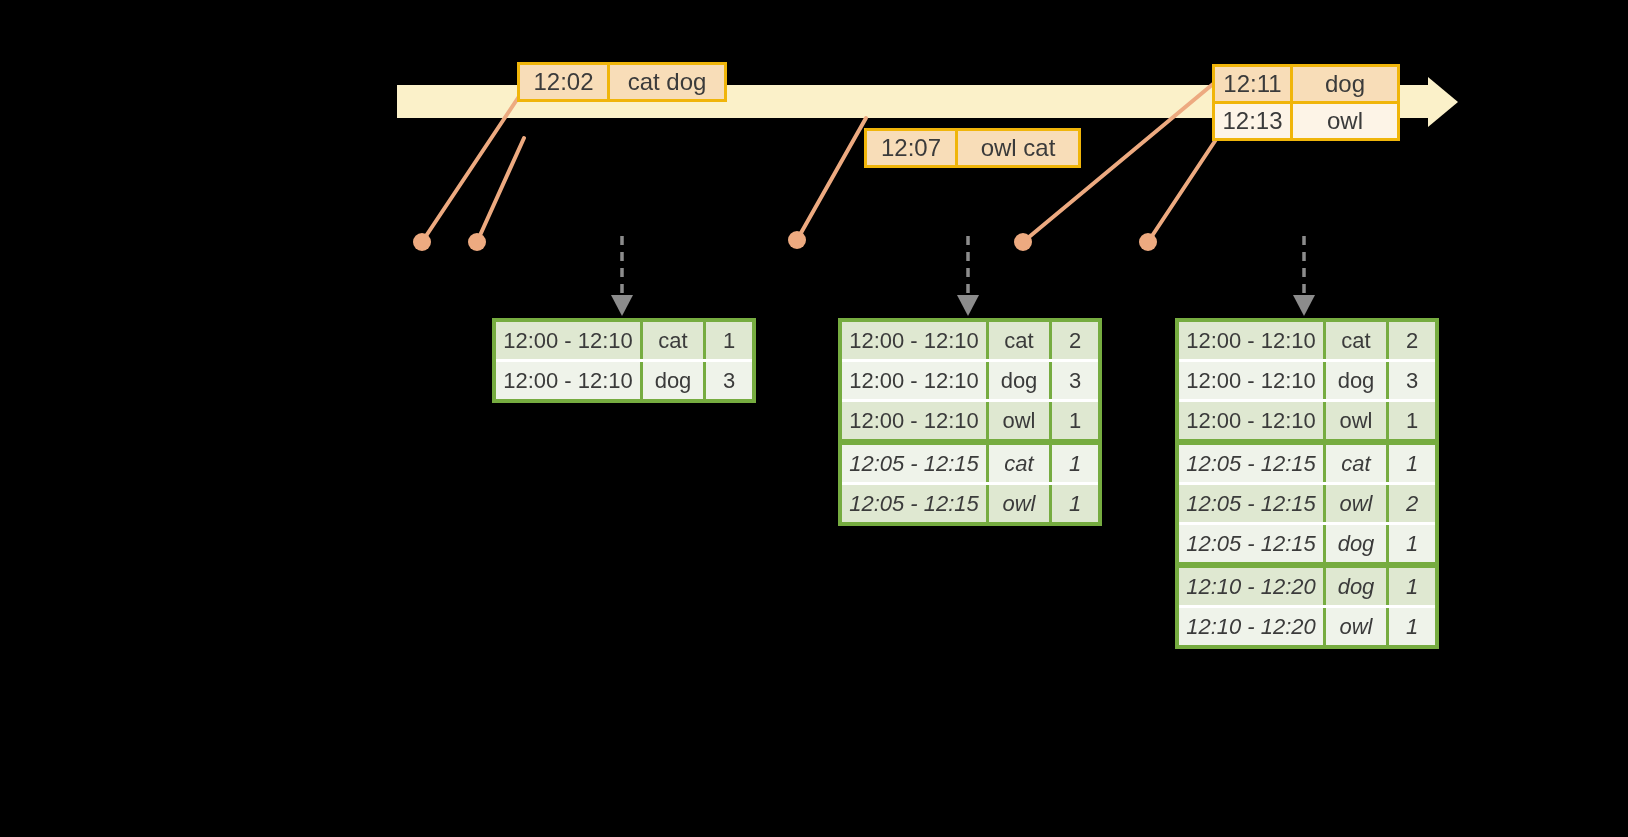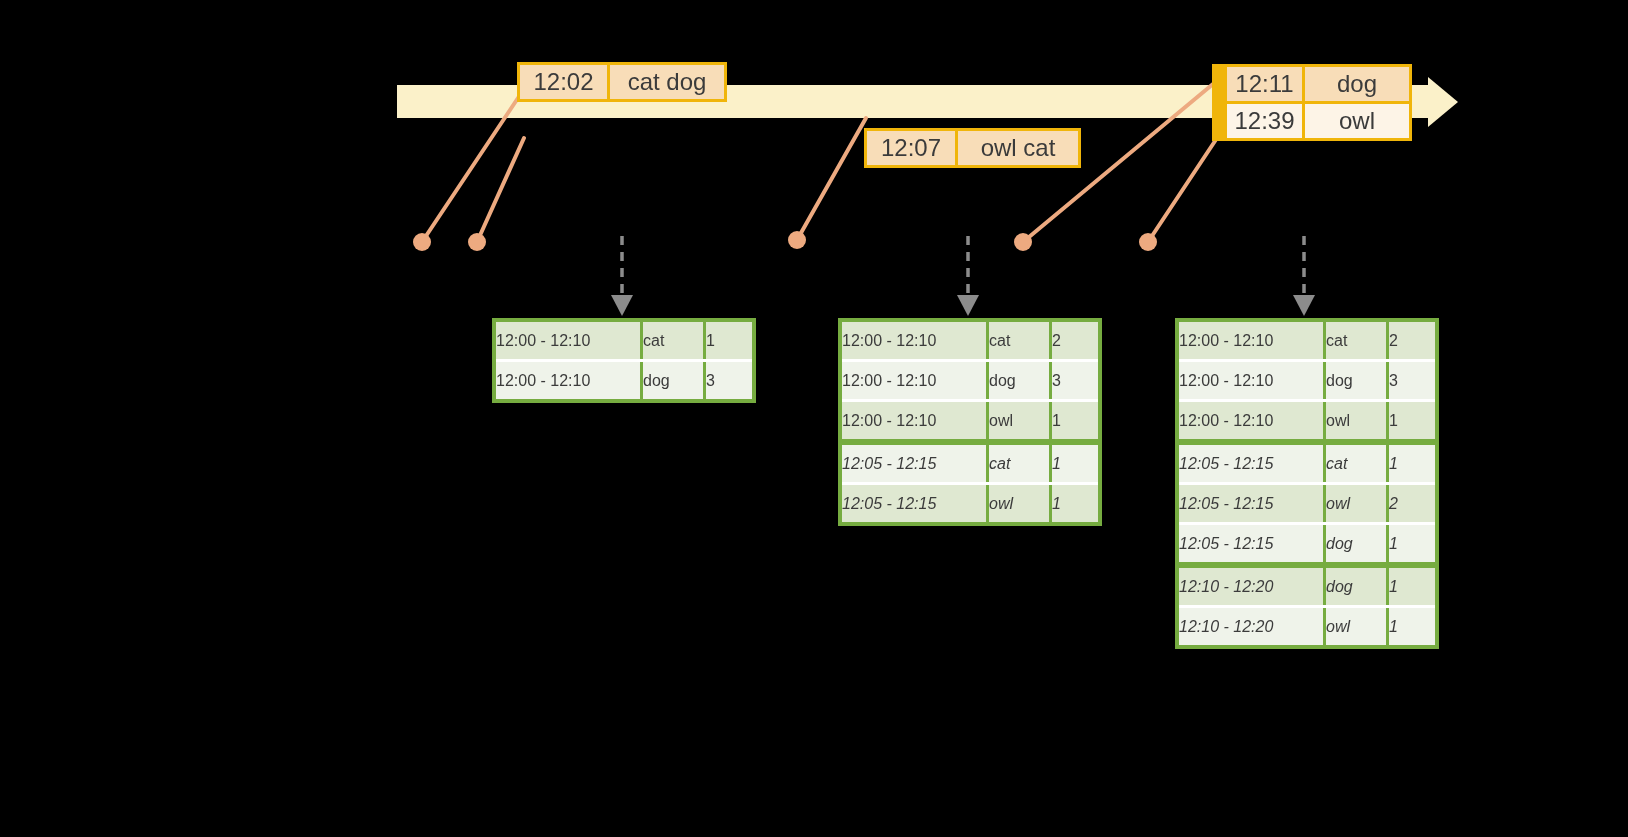--- a/index.html
+++ b/index.html
@@ -37,38 +37,38 @@
   }
   .erow.dark  .ecell { background: var(--event-row-odd); }
   .erow.light .ecell { background: var(--event-row-even); }
   .ebox[data-event-box="0"] { left: 517px; top: 62px; }
   .ebox[data-event-box="1"] { left: 864px; top: 84px; margin-top: 44px; }
   .ebox[data-event-box="2"] { left: 1212px; top: 64px; }
   .ebox[data-event-box="0"] .time  { width: 87px; }
   .ebox[data-event-box="0"] .words { width: 114px; }
   .ebox[data-event-box="1"] .time  { width: 88px; }
   .ebox[data-event-box="1"] .words { width: 120px; }
-  .ebox[data-event-box="2"] .time  { width: 75px; margin-left: 12px; }
+  .ebox[data-event-box="2"] .time  { width: 75px; }
   .ebox[data-event-box="2"] .words { width: 104px; }
 
   
   .rtable { position: absolute; display: flex; flex-direction: column; }
   .rtable[data-result-table="0"] { left: 492px;  top: 318px; }
   .rtable[data-result-table="1"] { left: 838px;  top: 318px; }
   .rtable[data-result-table="2"] { left: 1175px; top: 318px; }
   .tgroup {
     display: flex; flex-direction: column; gap: 3px;
     background: var(--table-row-separator);
     border: 4px solid var(--table-border);
   }
   .tgroup + .tgroup { margin-top: -2px; font-style: italic; }
   .trow { display: flex; gap: 3px; background: var(--table-border); }
   .tcell {
     height: 37px; line-height: 37px;
-    font-size: 16px;
+    text-align: center; font-size: 22px;
     white-space: nowrap;
   }
   .trow.dark  .tcell { background: var(--table-row-odd); }
   .trow.light .tcell { background: var(--table-row-even); }
   .c-window { width: 144px; }
   .c-word   { width: 60px; }
   .c-count  { width: 46px; }
 </style>
 </head>
 <body>
@@ -111,21 +111,21 @@
         <div class="ecell time">12:07</div>
         <div class="ecell words">owl cat</div>
       </div>
     </div>
   <div class="ebox" data-event-box="2">
       <div class="erow dark">
         <div class="ecell time">12:11</div>
         <div class="ecell words">dog</div>
       </div>
       <div class="erow light">
-        <div class="ecell time">12:39</div>
+        <div class="ecell time">12:13</div>
         <div class="ecell words">owl</div>
       </div>
     </div>
 
   <div class="rtable" data-result-table="0">
       <div class="tgroup">
         <div class="trow dark">
           <div class="tcell c-window">12:00 - 12:10</div>
           <div class="tcell c-word">cat</div>
           <div class="tcell c-count">1</div>

